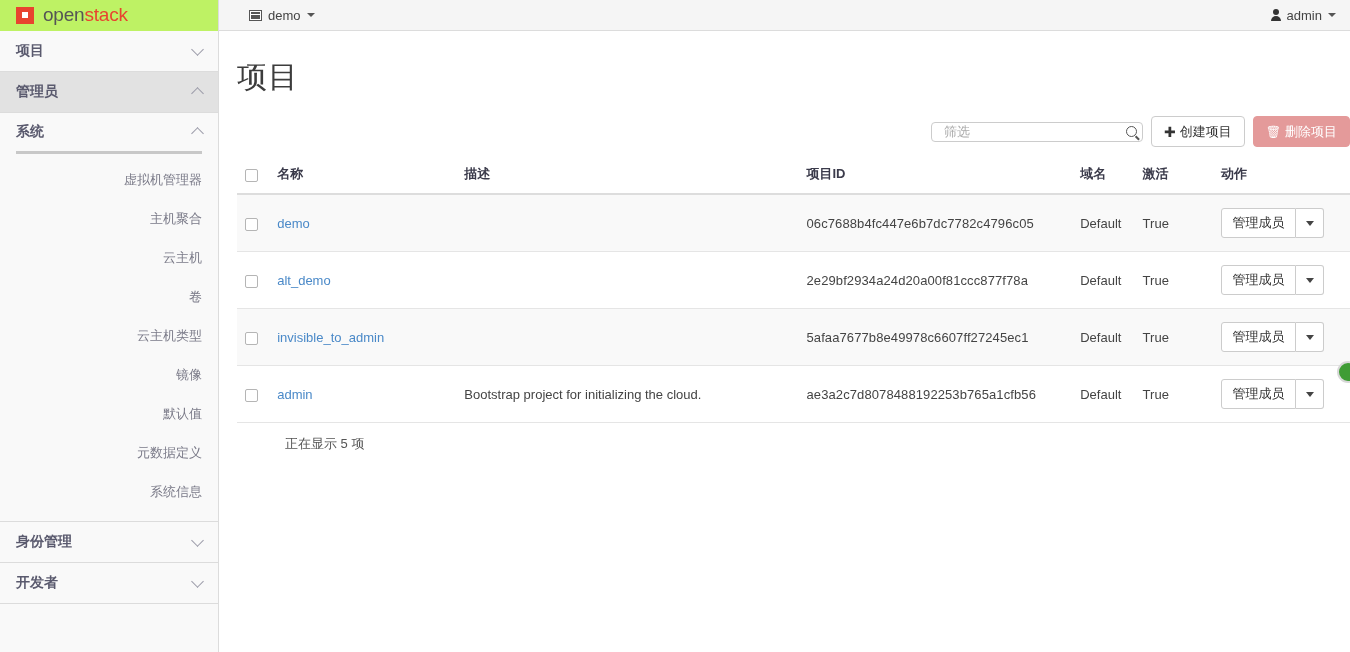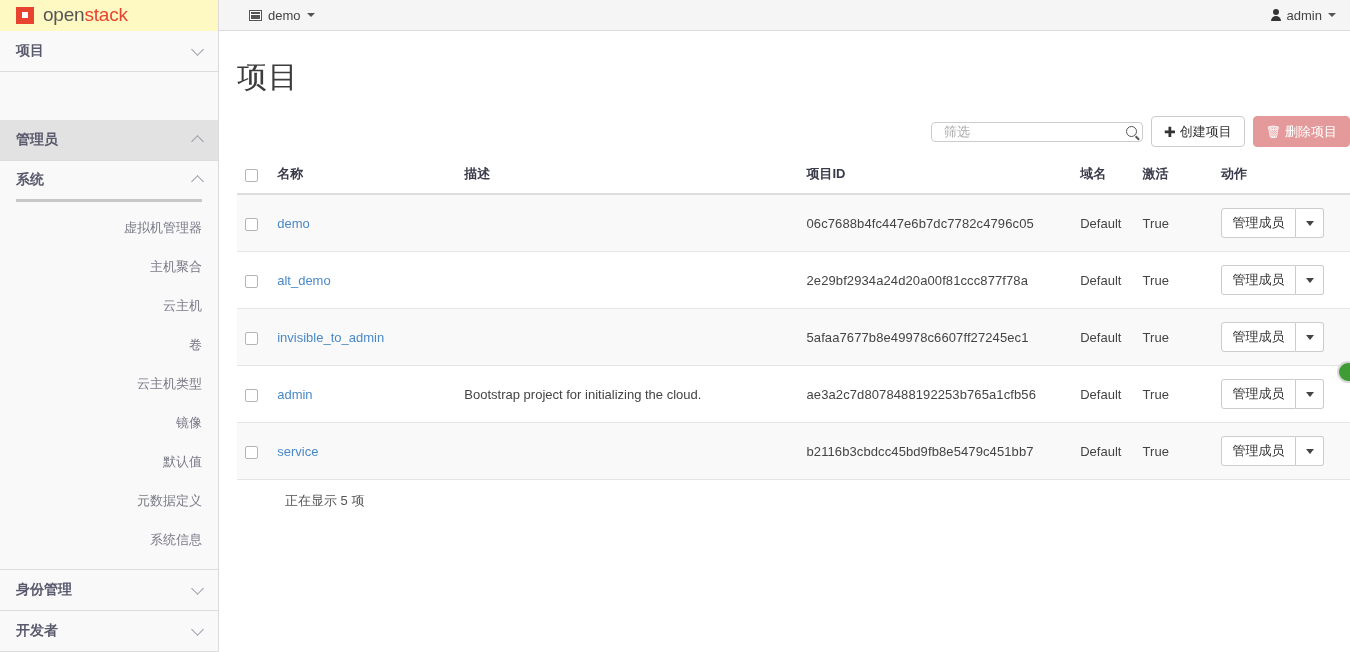--- a/index.html
+++ b/index.html
@@ -23,21 +23,21 @@
     display: flex;
     align-items: center;
   }
   .brand {
     width: 219px;
     height: 31px;
     display: flex;
     align-items: center;
     padding-left: 16px;
     border-right: 1px solid #dcdcdc;
-    background: #fef9c3;
+    background: #bef264;
   }
   .brand-logo {
     width: 19px; height: 19px;
     margin-right: 8px;
     position: relative;
     flex: none;
   }
   .brand-logo .outer {
     position: absolute; left: 0; top: 1px;
     width: 18px; height: 17px;
@@ -118,21 +118,21 @@
     width: 219px;
     flex: none;
     background: #f9f9f9;
     border-right: 1px solid #dcdcdc;
     overflow: hidden;
   }
   .nav-section {
     border-bottom: 1px solid #dcdcdc;
     background: #f9f9f9;
   }
-  .nav-section.active { background: #e2e2e2; margin-top: 48px; }
+  .nav-section.active { background: #e2e2e2; }
   .nav-section-head {
     height: 40px;
     display: flex;
     align-items: center;
     justify-content: space-between;
     padding: 0 16px 0 16px;
     font-size: 14px;
     font-weight: bold;
     color: #5a5a6e;
     cursor: pointer;
@@ -563,40 +563,20 @@
             <td class="col-actions">
               <span class="act-group">
                 <span class="act-btn">管理成员</span>
                 <span class="act-caret">
                     <i></i>
                   </span>
               </span>
             </td>
           </tr>
 
-          <tr>
-            <td class="col-chk">
-              <span class="chkbox"></span>
-            </td>
-            <td class="col-name">
-              <a class="plink">service</a>
-            </td>
-            <td class="col-desc"></td>
-            <td class="col-id mono-id">b2116b3cbdcc45bd9fb8e5479c451bb7</td>
-            <td class="col-domain">Default</td>
-            <td class="col-enabled">True</td>
-            <td class="col-actions">
-              <span class="act-group">
-                <span class="act-btn">管理成员</span>
-                <span class="act-caret">
-                    <i></i>
-                  </span>
-              </span>
-            </td>
-          </tr>
 
         </tbody>
       </table>
 
       <div class="table-footer">正在显示 5 项</div>
     </div>
 
     <div class="edge-dot"></div>
   </div>
 </div>

